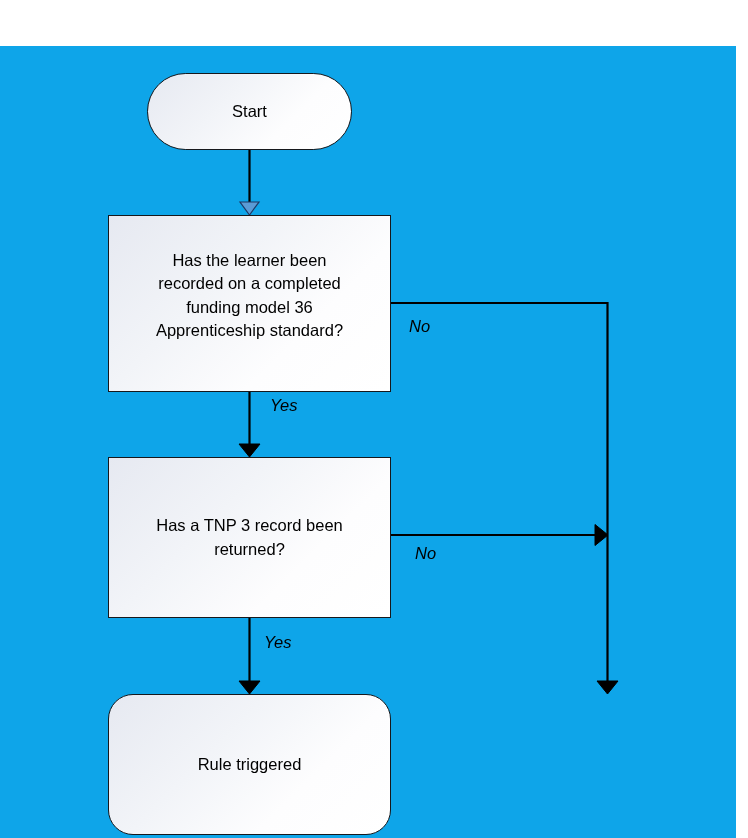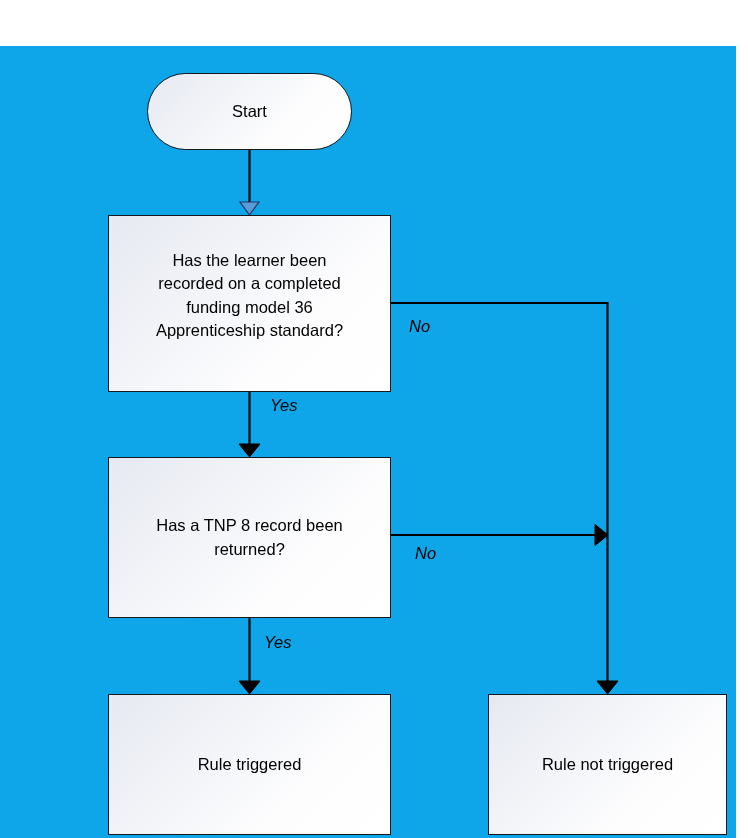--- a/index.html
+++ b/index.html
@@ -41,21 +41,21 @@
   }
   .node-label {
     display: block;
     padding: 0 10px;
     white-space: pre-line;
   }
   
   #node-start       { left: 147px; top: 27px;  width: 205px; height: 77px; }
   #node-decision-1  { left: 108px; top: 169px; width: 283px; height: 177px; align-items: flex-start; padding-top: 33px; }
   #node-decision-2  { left: 108px; top: 411px; width: 283px; height: 161px; }
-  #node-outcome-yes { left: 108px; top: 648px; width: 283px; height: 141px; }
+  #node-outcome-yes { left: 108px; top: 648px; width: 283px; height: 141px; border-radius: 25px; }
   #node-outcome-no  { left: 488px; top: 648px; width: 239px; height: 141px; }
 
   
   #connectors {
     position: absolute;
     left: 0;
     top: 0;
     width: 748px;
     height: 838px;
     pointer-events: none;
@@ -120,31 +120,28 @@
   </div>
 
   <div class="node" id="node-decision-1">
     <span class="node-label">Has the learner been
 recorded on a completed
 funding model 36
 Apprenticeship standard?</span>
   </div>
 
   <div class="node" id="node-decision-2">
-    <span class="node-label">Has a TNP 8 record been
+    <span class="node-label">Has a TNP 3 record been
 returned?</span>
   </div>
 
   <div class="node" id="node-outcome-yes">
     <span class="node-label">Rule triggered</span>
   </div>
 
-  <div class="node" id="node-outcome-no">
-    <span class="node-label">Rule not triggered</span>
-  </div>
 
   <span class="edge-label" id="edge-label-no-1">No</span>
 
   <span class="edge-label" id="edge-label-yes-1">Yes</span>
 
   <span class="edge-label" id="edge-label-no-2">No</span>
 
   <span class="edge-label" id="edge-label-yes-2">Yes</span>
 
 </div>

